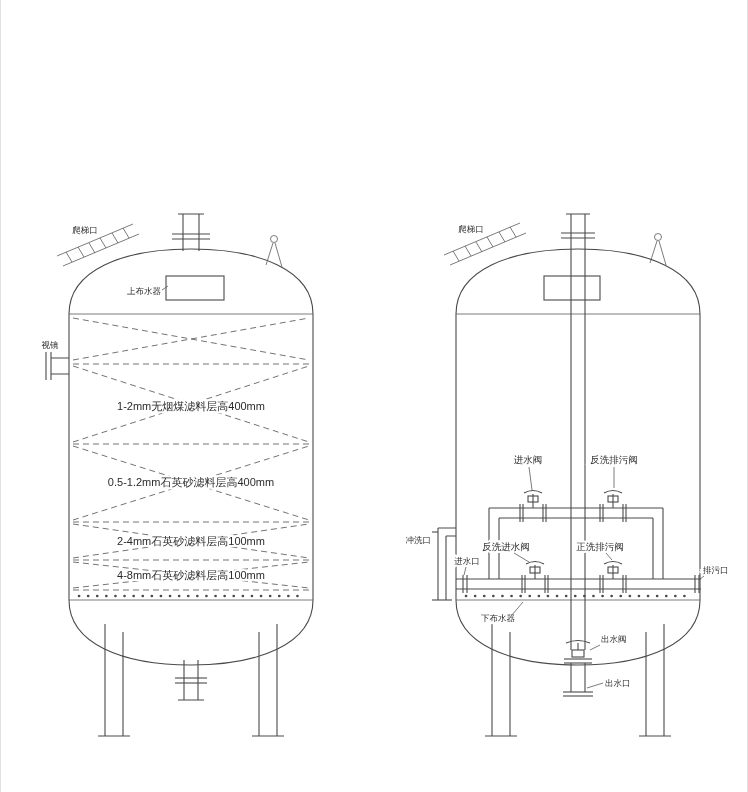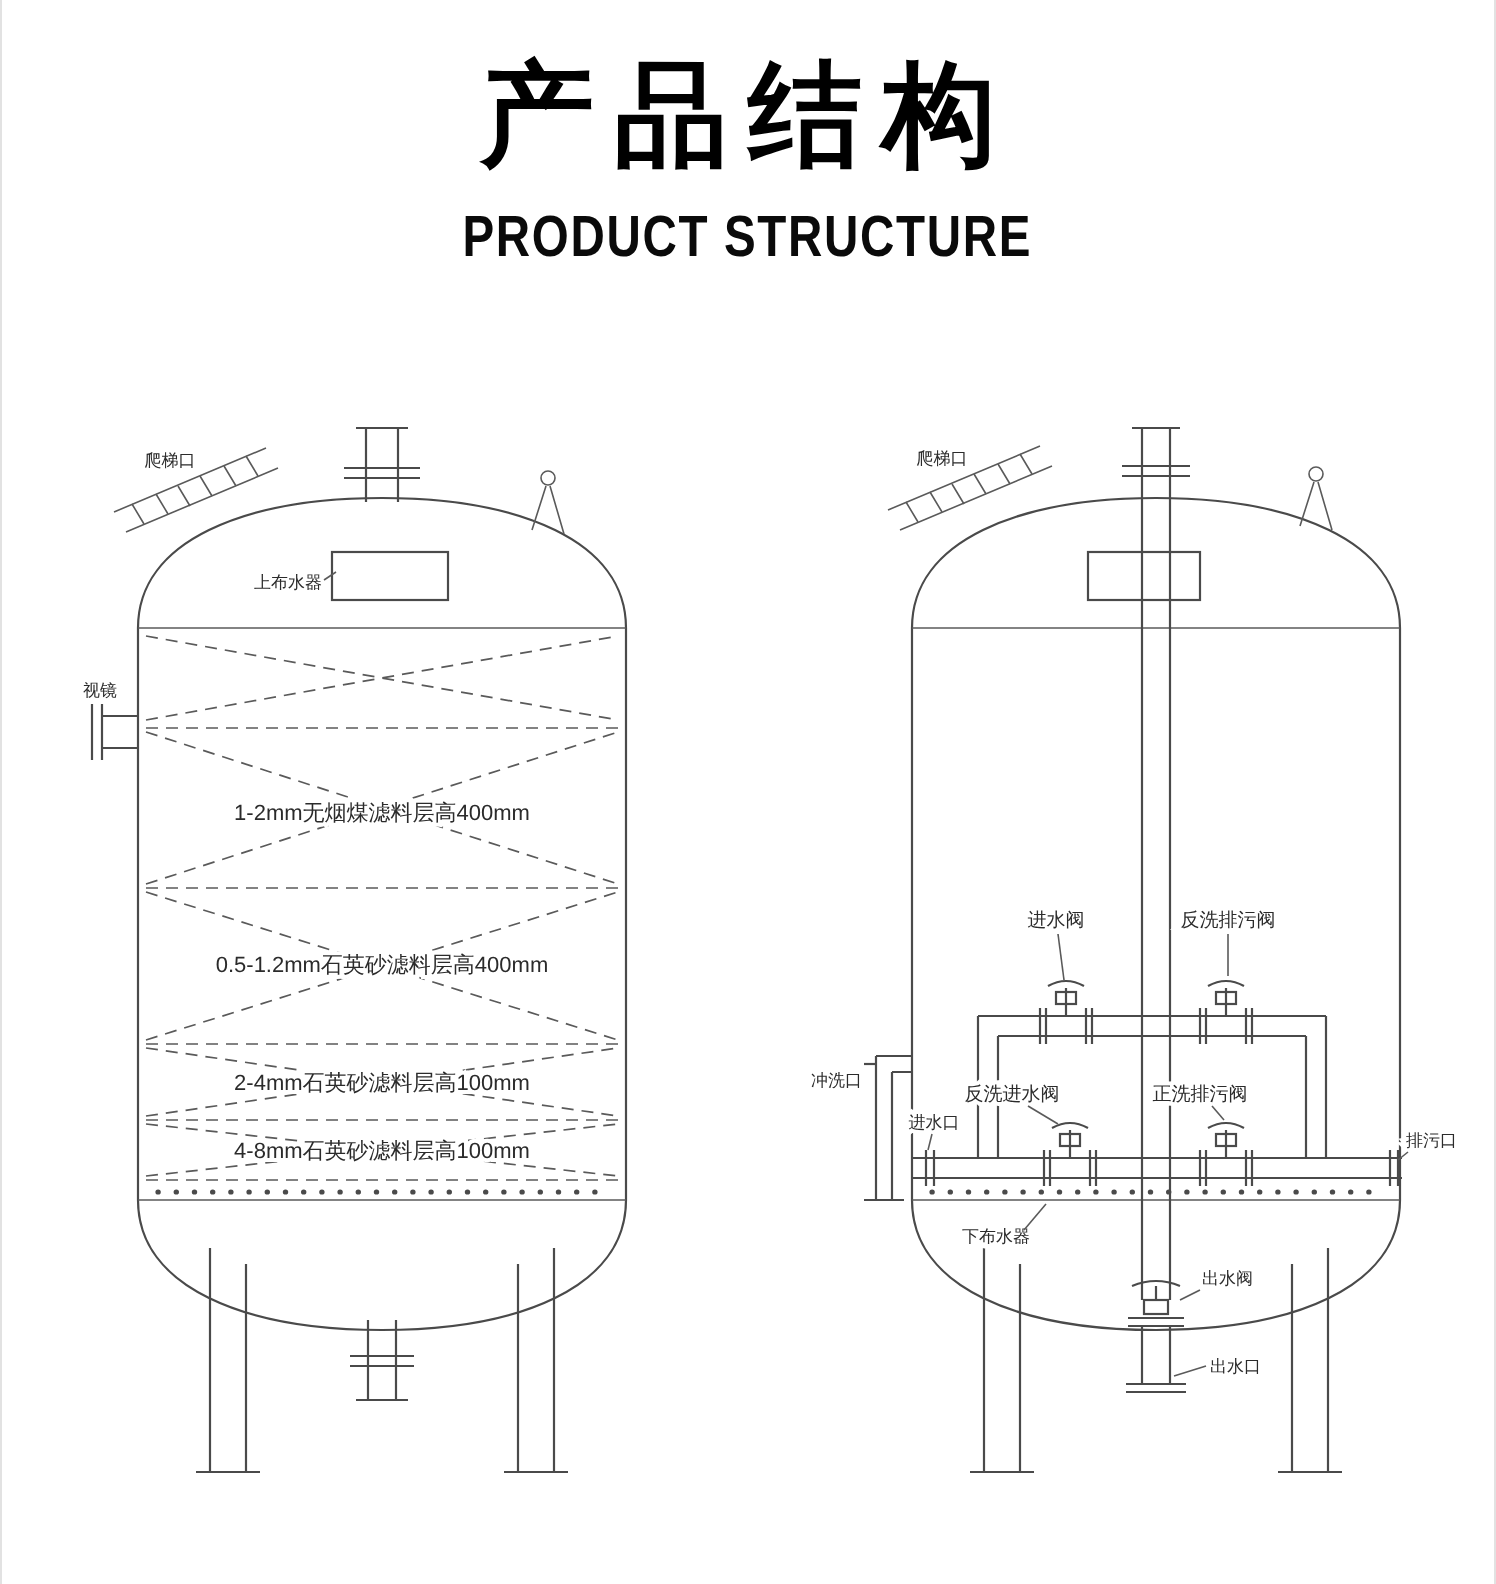--- a/index.html
+++ b/index.html
@@ -41,26 +41,20 @@
   .lbl-s{ font-size:9.5px; }
   .lbl-xs{ font-size:8.5px; }
   .mid{ text-anchor:middle; }
   .end{ text-anchor:end; }
 </style>
 </head>
 <body>
 
 <div class="page">
 
-  <div class="hdr">
-    <h1 class="title">产品结构</h1>
-    <div class="subtitle-wrap">
-      <span class="subtitle">PRODUCT STRUCTURE</span>
-    </div>
-  </div>
 
   <div class="diagram">
     <svg width="748" height="602" viewBox="0 190 748 602" xmlns="http://www.w3.org/2000/svg">
 
       <g>
 
         <g>
           <path class="ln" d="M68,312 C68,268 122,247 190,247 C258,247 312,268 312,312 L312,598 C312,642 258,663 190,663 C122,663 68,642 68,598 Z"></path>
           <line class="thin" x1="68" y1="312" x2="312" y2="312"></line>
           <line class="thin" x1="68" y1="598" x2="312" y2="598"></line>

